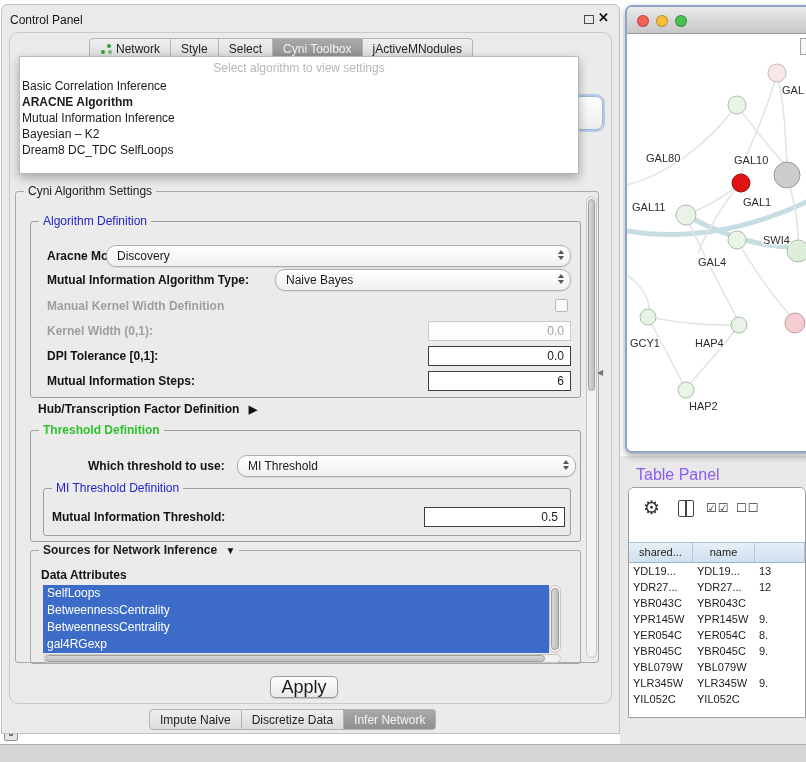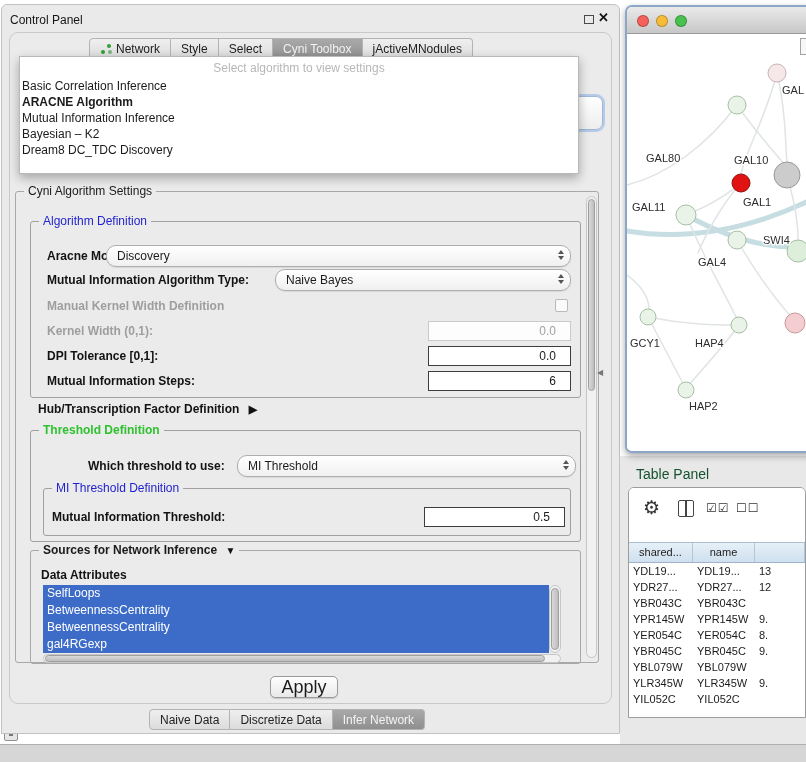--- a/index.html
+++ b/index.html
@@ -34,21 +34,21 @@
   .legend.green{color:#2fc12f;font-weight:bold}
 
   .lbl{position:absolute;font-size:12px;font-weight:bold;color:#131313;white-space:nowrap}
   .lbl.disabled{color:#9e9e9e}
 
   .combo{position:absolute;height:22px;border:1px solid #aeaeae;border-radius:10px;background:linear-gradient(#ffffff,#f0f0f0);font-size:12px;line-height:20px;padding-left:10px;box-shadow:0 1px 1px rgba(0,0,0,.08)}
   .combo .arrows{position:absolute;right:6px;top:4px;display:flex;flex-direction:column;gap:2px}
   .tri-up{width:0;height:0;border-left:3.5px solid transparent;border-right:3.5px solid transparent;border-bottom:4px solid #555}
   .tri-dn{width:0;height:0;border-left:3.5px solid transparent;border-right:3.5px solid transparent;border-top:4px solid #555}
 
-  .field{position:absolute;height:20px;border:1px solid #3d3d3d;background:#fff;font-size:12px;line-height:18px;text-align:right;padding-right:14px}
+  .field{position:absolute;height:20px;border:1px solid #3d3d3d;background:#fff;font-size:12px;line-height:18px;text-align:right;padding-right:6px}
   .field.disabled{border-color:#cacaca;color:#9f9f9f;background:#fdfdfd}
   .checkbox{position:absolute;width:13px;height:13px;border:1px solid #b9b9b9;border-radius:2px;background:#fafafa}
 
   .vscroll{position:absolute;background:#f1f1f1;border:1px solid #c6c6c6;border-radius:6px}
   .vthumb{position:absolute;left:1px;right:1px;background:linear-gradient(90deg,#d9d9d9,#bdbdbd);border:1px solid #9f9f9f;border-radius:5px}
   .hscroll{position:absolute;background:#f1f1f1;border:1px solid #c6c6c6;border-radius:5px}
   .hthumb{position:absolute;top:0;bottom:0;background:linear-gradient(#d9d9d9,#bdbdbd);border:1px solid #9f9f9f;border-radius:5px}
 
   .attr-list{position:absolute;background:#fff;overflow:hidden}
   .attr-item{height:17px;line-height:17px;font-size:12px;color:#fff;background:#3d6cc8;padding-left:4px;white-space:nowrap}
@@ -63,21 +63,21 @@
   
   .net-window{position:absolute;left:625px;top:5px;width:190px;height:448px;border:2px solid #8ba6c6;border-radius:7px;background:#fff;box-shadow:0 3px 7px rgba(0,0,0,.35);overflow:hidden}
   .net-title{position:absolute;left:0;top:0;right:0;height:27px;background:linear-gradient(#eaeaea,#c7c7c7);border-bottom:1px solid #9a9a9a}
   .lights{position:absolute;left:10px;top:8px;display:flex;gap:7px}
   .tl{width:12px;height:12px;border-radius:50%;border:1px solid rgba(0,0,0,.25)}
   .net-content{position:absolute;left:0;top:28px;right:0;bottom:0;background:#fff}
   .net-scrollbox{position:absolute;right:0;top:3px;width:13px;height:17px;border:1px solid #a3a3a3;background:#f7f7f7}
 
   
   .right-bg{position:absolute;left:620px;top:456px;width:186px;height:289px;background:#e8e8e8}
-  .table-panel-label{position:absolute;left:636px;top:466px;font-size:14px;color:#14532d}
+  .table-panel-label{position:absolute;left:636px;top:466px;font-size:16px;color:#8b5cf6}
   .table-panel{position:absolute;left:628px;top:487px;width:178px;height:231px;border:1px solid #9c9c9c;border-radius:6px 6px 0 0;background:#fff;overflow:hidden}
   .tp-toolbar{position:absolute;left:0;top:0;right:0;height:46px;background:#fff}
   .gear{position:absolute;left:14px;top:8px;font-size:19px;color:#333}
   .col-ic{position:absolute;left:49px;top:12px;width:16px;height:17px;border:1.5px solid #444;border-radius:2px}
   .col-ic::after{content:"";position:absolute;left:6px;top:0;bottom:0;width:1.5px;background:#444}
   .check-pair{position:absolute;top:13px;font-size:12px;letter-spacing:1px;color:#333}
   .thead{position:absolute;left:0;top:54px;right:0;height:21px;display:flex;background:linear-gradient(#e6f0f8,#cfe0ef);border-top:1px solid #aebfd0;border-bottom:1px solid #9fb4c8}
   .hcell{font-size:11px;color:#222;text-align:center;line-height:19px;border-right:1px solid #b3c5d6;overflow:hidden;white-space:nowrap}
   .tbody{position:absolute;left:0;top:75px;right:0;bottom:0;overflow:hidden}
   .trow{display:flex;height:16px}
@@ -124,21 +124,21 @@
 
   <div class="combo-fragment"></div>
 
   <div class="popup">
     <div class="pop-hint">Select algorithm to view settings</div>
     <div>
         <div class="pop-item">Basic Correlation Inference</div>
         <div class="pop-item bold">ARACNE Algorithm</div>
         <div class="pop-item">Mutual Information Inference</div>
         <div class="pop-item">Bayesian – K2</div>
-        <div class="pop-item">Dream8 DC_TDC Discovery</div>
+        <div class="pop-item">Dream8 DC_TDC SelfLoops</div>
       </div>
   </div>
 
   <div class="group" style="left:13px;top:186px;width:584px;height:472px">
     <span class="legend">Cyni Algorithm Settings</span>
 
     <div class="vscroll" style="left:570px;top:4px;width:11px;height:462px">
       <div class="vthumb" style="top:2px;height:192px"></div>
     </div>
 
@@ -221,21 +221,21 @@
       <div class="hscroll" style="left:12px;top:103px;width:518px;height:9px">
         <div class="hthumb" style="left:1px;width:500px"></div>
       </div>
     </div>
   </div>
 
   <div class="apply-btn">Apply</div>
 
   <div class="bottom-tab-bar">
       <div class="tab first">
-        <span>Naive Data</span>
+        <span>Impute Naive</span>
       </div>
       <div class="tab">
         <span>Discretize Data</span>
       </div>
       <div class="tab last selected">
         <span>Infer Network</span>
       </div>
     </div>
 </div>
 

